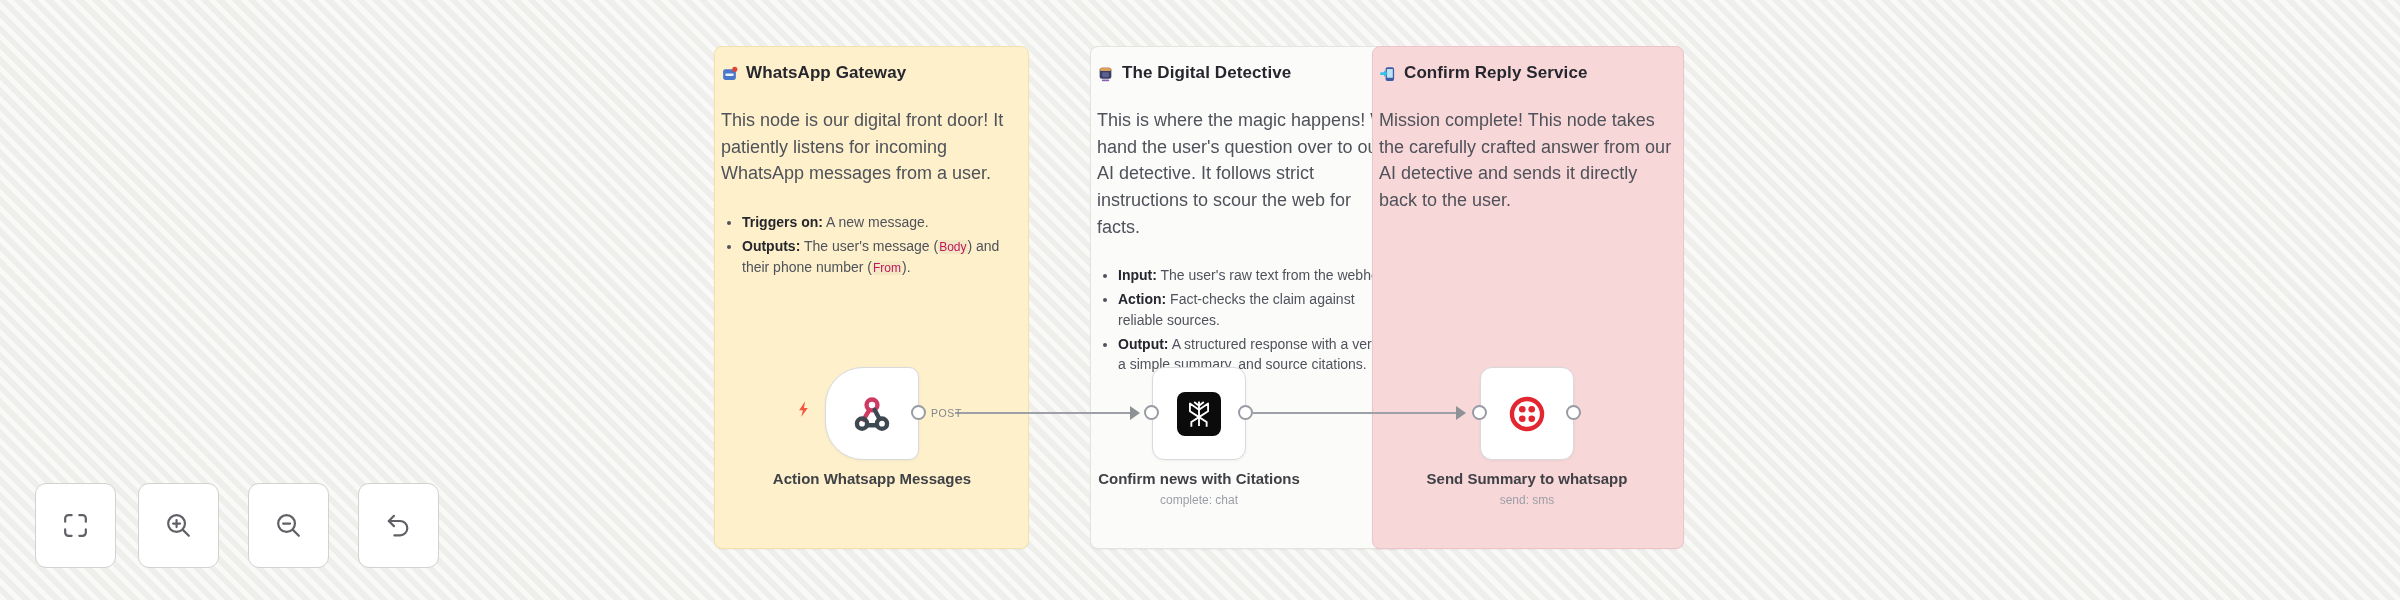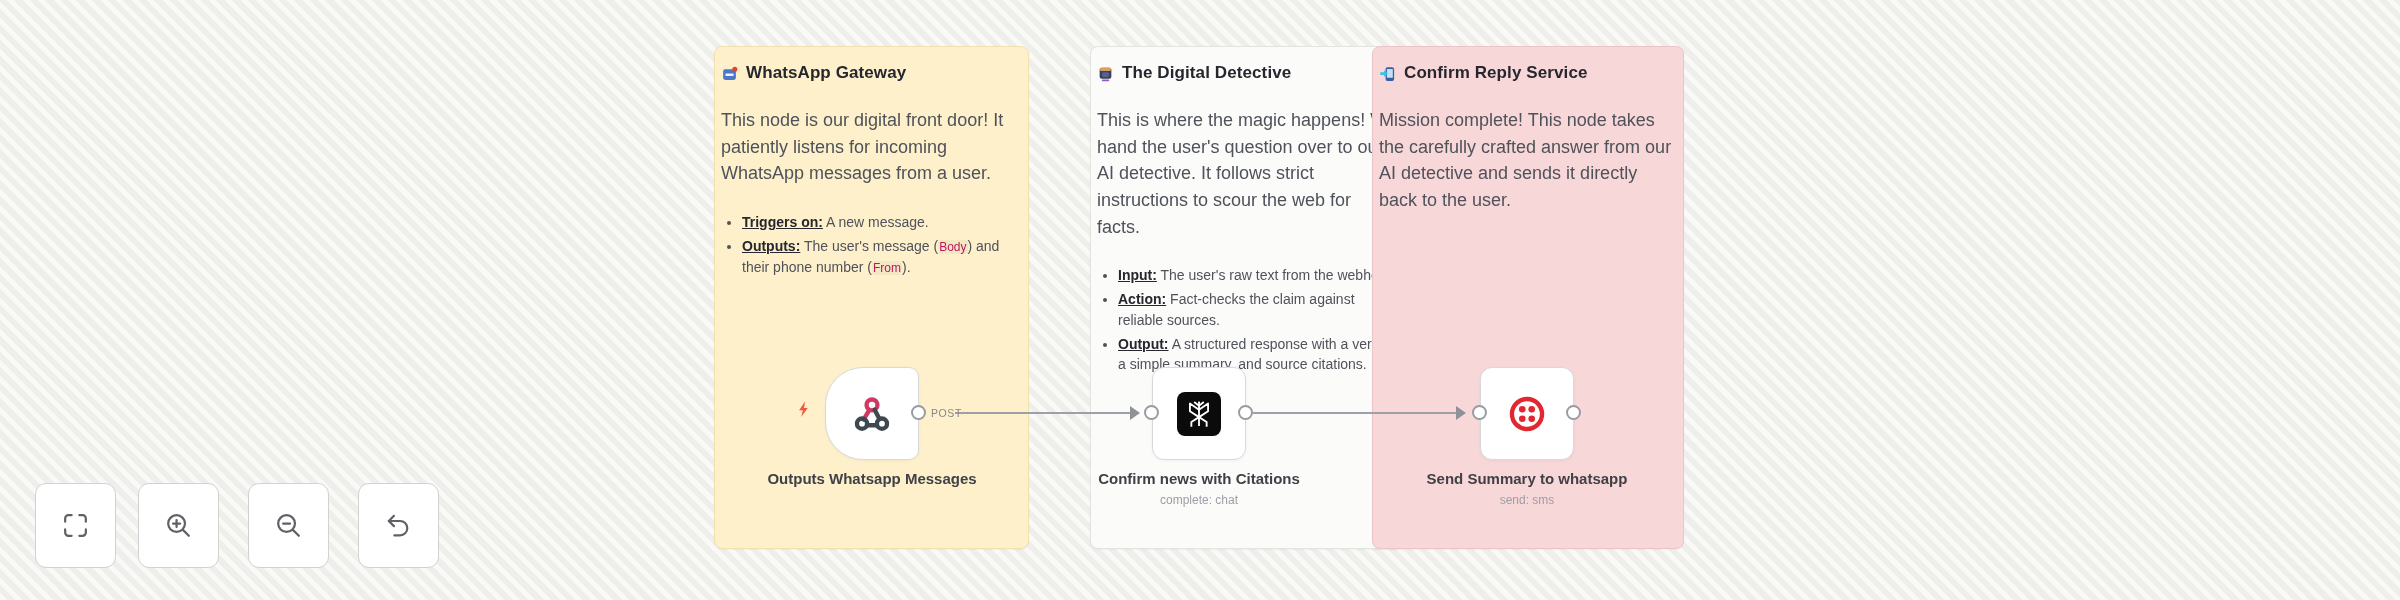--- a/index.html
+++ b/index.html
@@ -32,21 +32,21 @@
   }
   .sticky p{
     margin:24px 0 0;font-size:18px;line-height:1.48;color:#4f525a;
   }
   .sticky ul{
     margin:25px 0 0;padding-left:21px;
   }
   .sticky li{
     font-size:14px;line-height:1.45;color:#4f525a;margin-bottom:4px;
   }
-  .sticky li b{color:#26272e;font-weight:700;text-decoration:underline;}
+  .sticky li b{color:#26272e;font-weight:700;}
   .sticky code{
     font-family:Liberation Sans, sans-serif;
     font-size:12px;color:#be185d;background:rgba(0,0,0,.035);
     border-radius:3px;padding:0 1px;
   }
 
   
   .edge{position:absolute;height:2px;background:#9da0a6;top:412px;z-index:2;}
   #edge-1{left:955px;width:178px;}
   #edge-2{left:1253px;width:206px;}
@@ -176,21 +176,21 @@
         <path d="M10.5 9.6 L7.2 15.2" stroke="#cf3a63"></path>
         <circle cx="6.3" cy="17.5" r="2.9" stroke="#3e4850"></circle>
         <path d="M9.3 18.4 H14.6" stroke="#3e4850"></path>
         <circle cx="17.7" cy="17.5" r="2.9" stroke="#3e4850"></circle>
         <path d="M16.3 14.9 L13.5 9.6" stroke="#3e4850"></path>
       </g>
     </svg>
   </div>
   <div class="endpoint" style="left:911px"></div>
   <span class="port-label" id="post-label">POST</span>
-  <div class="node-label" id="label-1">Outputs Whatsapp Messages</div>
+  <div class="node-label" id="label-1">Action Whatsapp Messages</div>
 
   <div class="endpoint" style="left:1144px"></div>
   <div class="node" id="node-2">
     <div class="pplx-box">
       <svg viewBox="0 0 24 24" fill="none" stroke="#ffffff" stroke-width="1.3" stroke-linejoin="round">
         <path d="M12 3.2 V20.5"></path>
         <path d="M8.6 3.6 L12 6.2 L15.4 3.6"></path>
         <path d="M12 9 L5.6 4.6 V10 L12 14.2 L18.4 10 V4.6 Z"></path>
         <path d="M12 14.2 L6.6 17.6 V21"></path>
         <path d="M12 14.2 L17.4 17.6 V21"></path>

